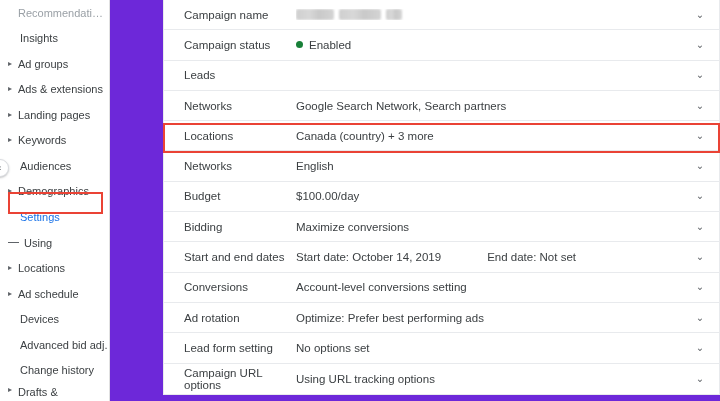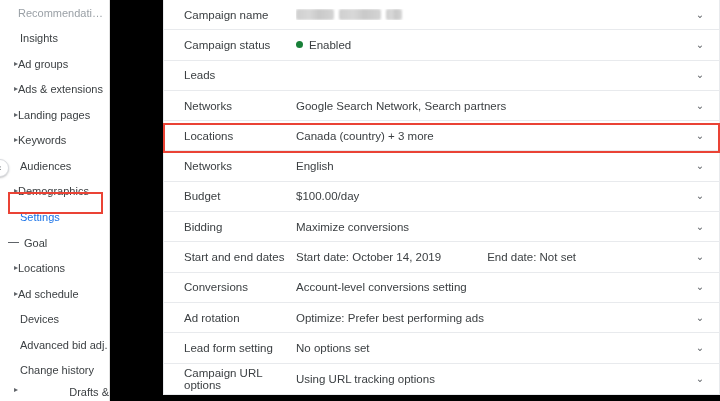--- a/index.html
+++ b/index.html
@@ -27,21 +27,20 @@
   
   .sidebar {
     width: 110px;
     min-width: 110px;
     height: 401px;
     background: #ffffff;
     border-right: 1px solid #e0e0e0;
     position: relative;
     overflow: hidden;
     box-sizing: border-box;
-    text-align: right;
   }
   .nav-item {
     display: flex;
     align-items: center;
     height: 25.5px;
     padding-left: 8px;
     box-sizing: border-box;
     font-size: 11px;
     color: #3c4043;
     white-space: nowrap;
@@ -125,21 +124,21 @@
     color: #5f6368;
     box-sizing: border-box;
   }
 
   
   .main {
     flex: 1;
     height: 401px;
     overflow: hidden;
     position: relative;
-    background: #000000;
+    background: #6d28d9;
     padding-left: 53px;
     box-sizing: border-box;
   }
   .card {
     background: #ffffff;
     margin: 0;
     width: 557px;
     border: 1px solid #e8eaed;
     border-top: none;
     box-sizing: border-box;
@@ -261,21 +260,21 @@
       <span class="nav-label">Demographics</span>
     </div>
 
     <div class="nav-item indent selected">
       <span class="caret empty"></span>
       <span class="nav-label">Settings</span>
     </div>
 
     <div class="less-row">
       <span class="less-dash"></span>
-      <span>Goal</span>
+      <span>Using</span>
     </div>
 
     <div class="nav-item">
       <span class="caret">▸</span>
       <span class="nav-label">Locations</span>
     </div>
 
     <div class="nav-item">
       <span class="caret">▸</span>
       <span class="nav-label">Ad schedule</span>

